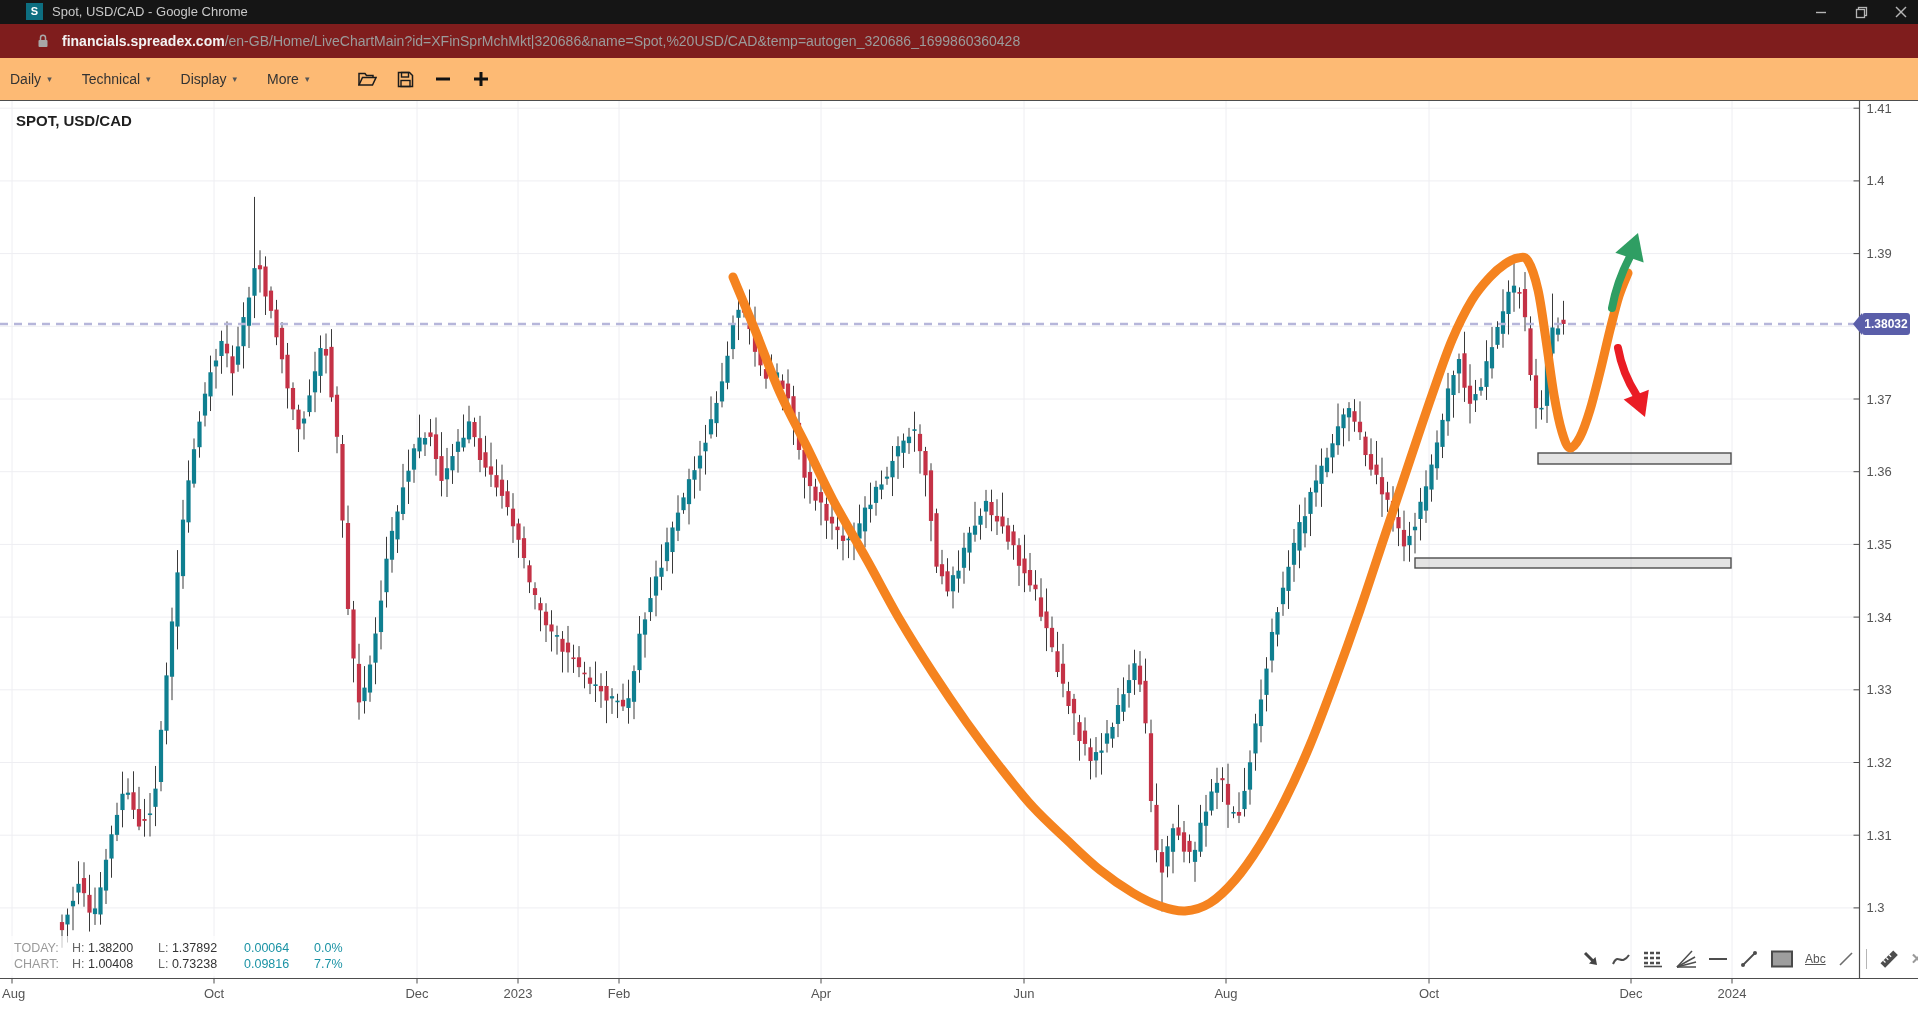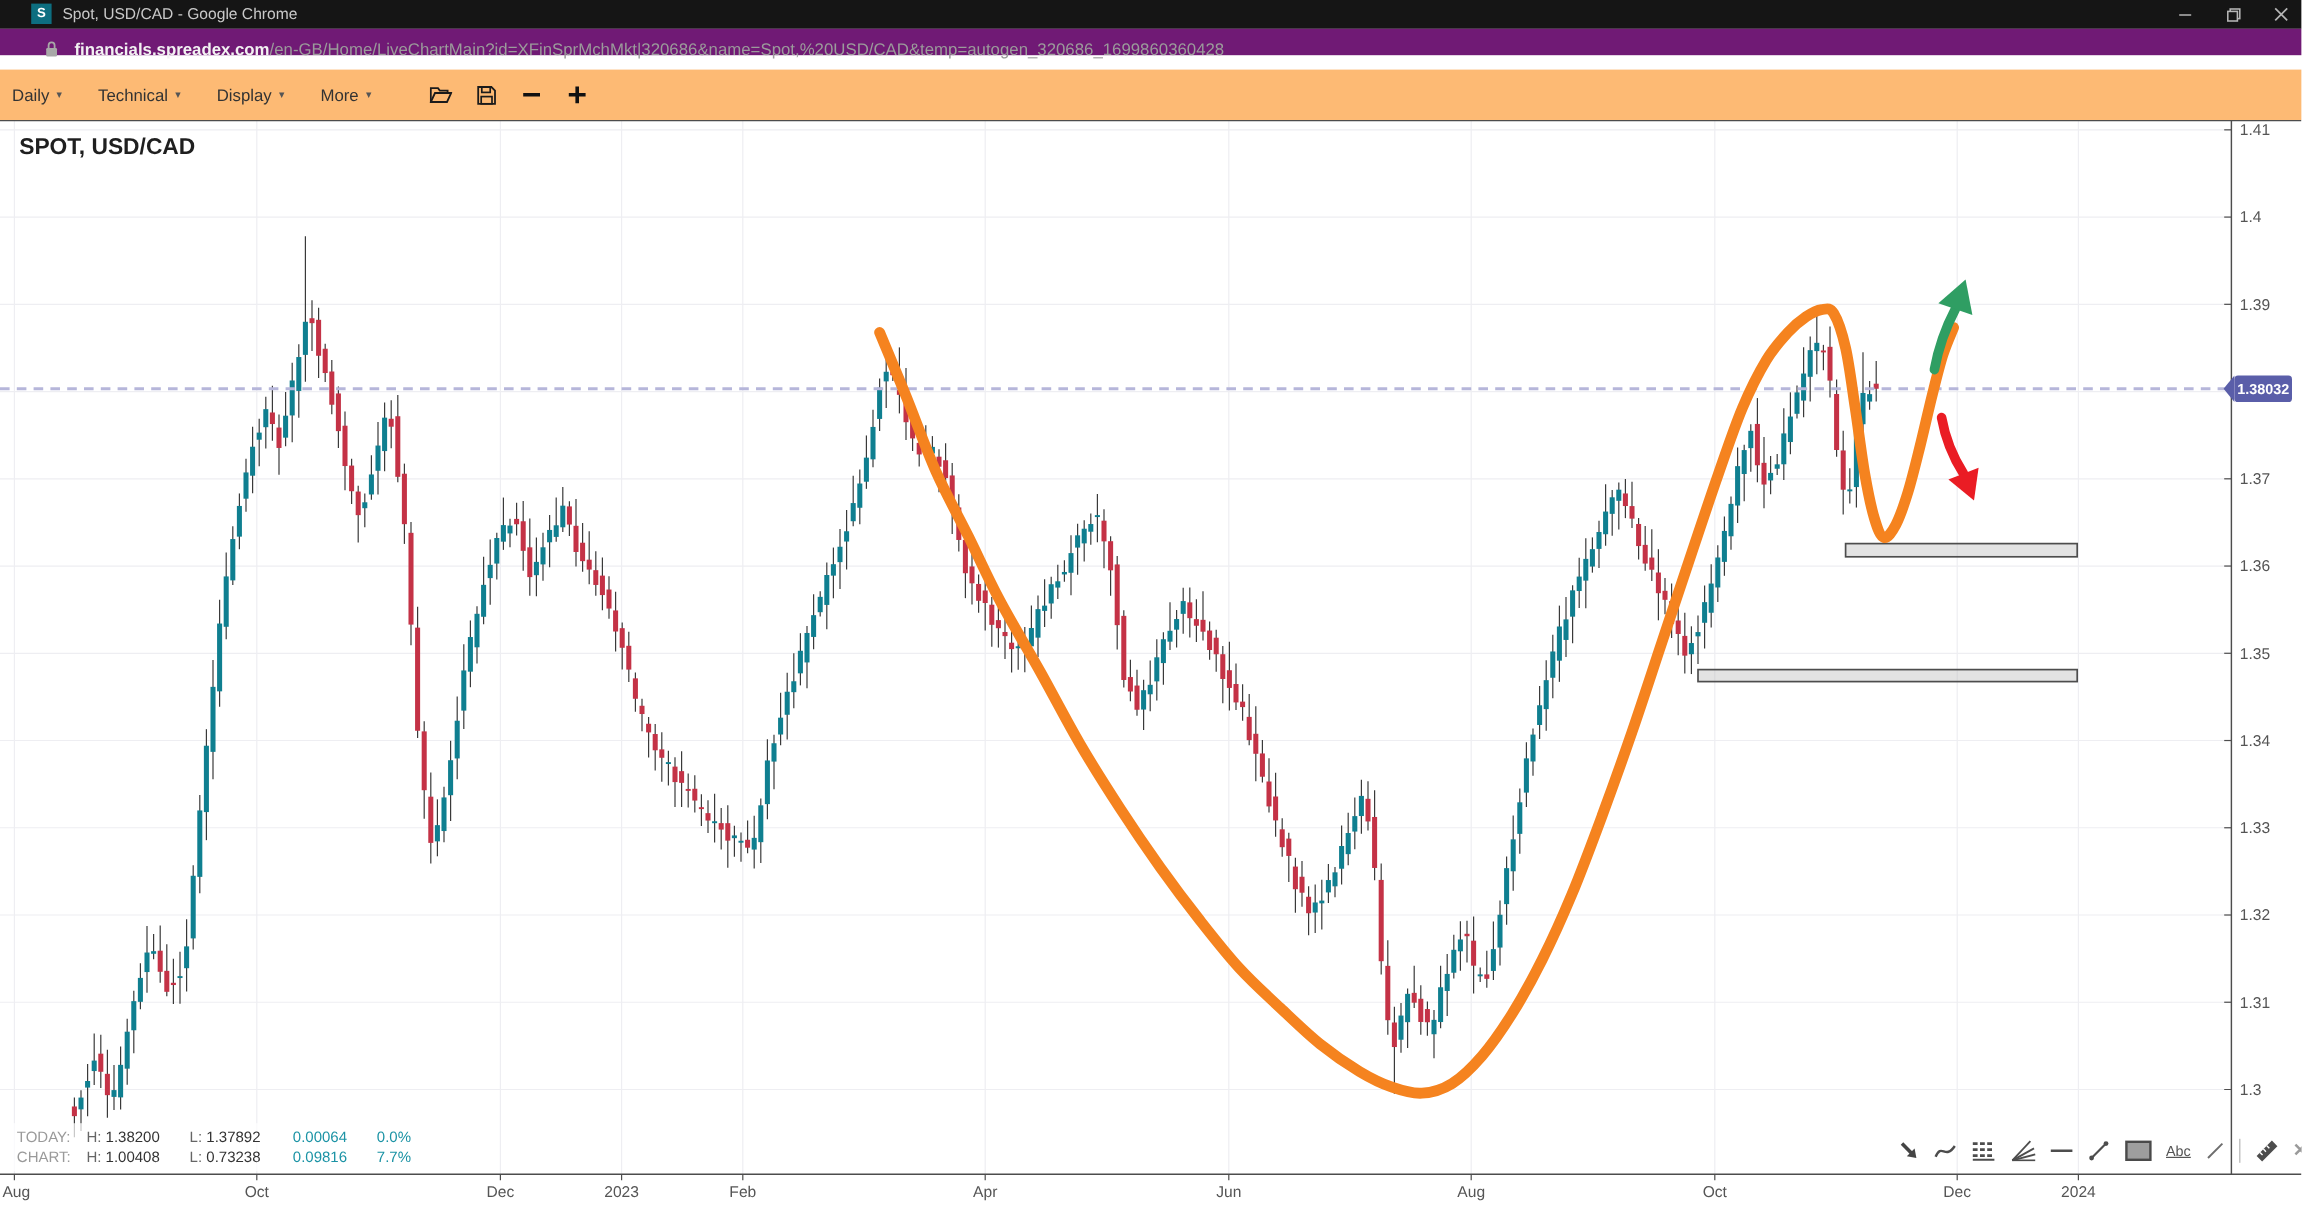--- a/index.html
+++ b/index.html
@@ -6,35 +6,35 @@
   html,body{margin:0;padding:0}
   body{width:1918px;height:1012px;position:relative;overflow:hidden;background:#fff;
        font-family:"Liberation Sans",sans-serif;}
   
   .titlebar{position:absolute;left:0;top:0;width:1918px;height:24px;background:#151515;}
   .favicon{position:absolute;left:26px;top:3px;width:17px;height:17px;background:#0d6e80;
            color:#fff;font-size:11px;font-weight:bold;text-align:center;line-height:17px;}
   .win-title{position:absolute;left:52px;top:0;height:42px;line-height:24px;color:#c9c9c9;font-size:13px;}
   .win-controls{position:absolute;right:10px;top:0;height:24px;display:flex;align-items:center;gap:26px;}
   .win-btn{width:14px;height:14px;display:flex;align-items:center;justify-content:center;}
-  .urlbar{position:absolute;left:0;top:24px;width:1918px;height:22px;background:#701a75;}
+  .urlbar{position:absolute;left:0;top:24px;width:1918px;height:34px;background:#7f1d1d;}
   .lock{position:absolute;left:36px;top:9px;}
   .url{position:absolute;left:62px;top:0;height:34px;line-height:34px;font-size:14px;white-space:nowrap;}
   .url .dom{color:#f2f2f2;font-weight:bold;}
   .url .path{color:#9b9b9b;}
   
   .toolbar{position:absolute;left:0;top:58px;width:1918px;height:42px;background:#fdba74;
            display:flex;align-items:center;padding-left:10px;box-sizing:border-box;}
   .menu{color:#333;font-size:14px;margin-right:30px;display:flex;align-items:center;gap:6px;cursor:default;}
   .caret{font-size:9px;color:#555;}
   .tb-icons{display:flex;align-items:center;gap:18px;margin-left:18px;}
   .tb-btn{display:flex;align-items:center;justify-content:center;width:20px;height:20px;}
   
   #chart-svg{position:absolute;left:0;top:0;}
-  .spot-label{position:absolute;left:16px;top:112px;font-size:19px;font-weight:bold;color:#1f1f1f;}
+  .spot-label{position:absolute;left:16px;top:112px;font-size:15px;font-weight:bold;color:#1f1f1f;}
   .axlabel{font-size:13px;fill:#555;}
   .status{position:absolute;left:6px;top:936px;background:rgba(255,255,255,.72);padding:4px 8px;font-size:12.5px;line-height:16px;}
   .s-row{display:flex;white-space:nowrap;}
   .s-h{color:#9a9a9a;width:58px;}
   .s-kv{width:86px;color:#333;}
   .s-kv .k{color:#666;}
   .s-chg{width:70px;color:#1b93a5;}
   .s-pct{color:#1b93a5;width:46px;}
   .badge{position:absolute;left:1862px;top:313px;width:48px;height:22px;background:var(--badge,#5a5ea9);
          border-radius:3px;color:#fff;font-size:12px;font-weight:bold;text-align:center;line-height:22px;}

